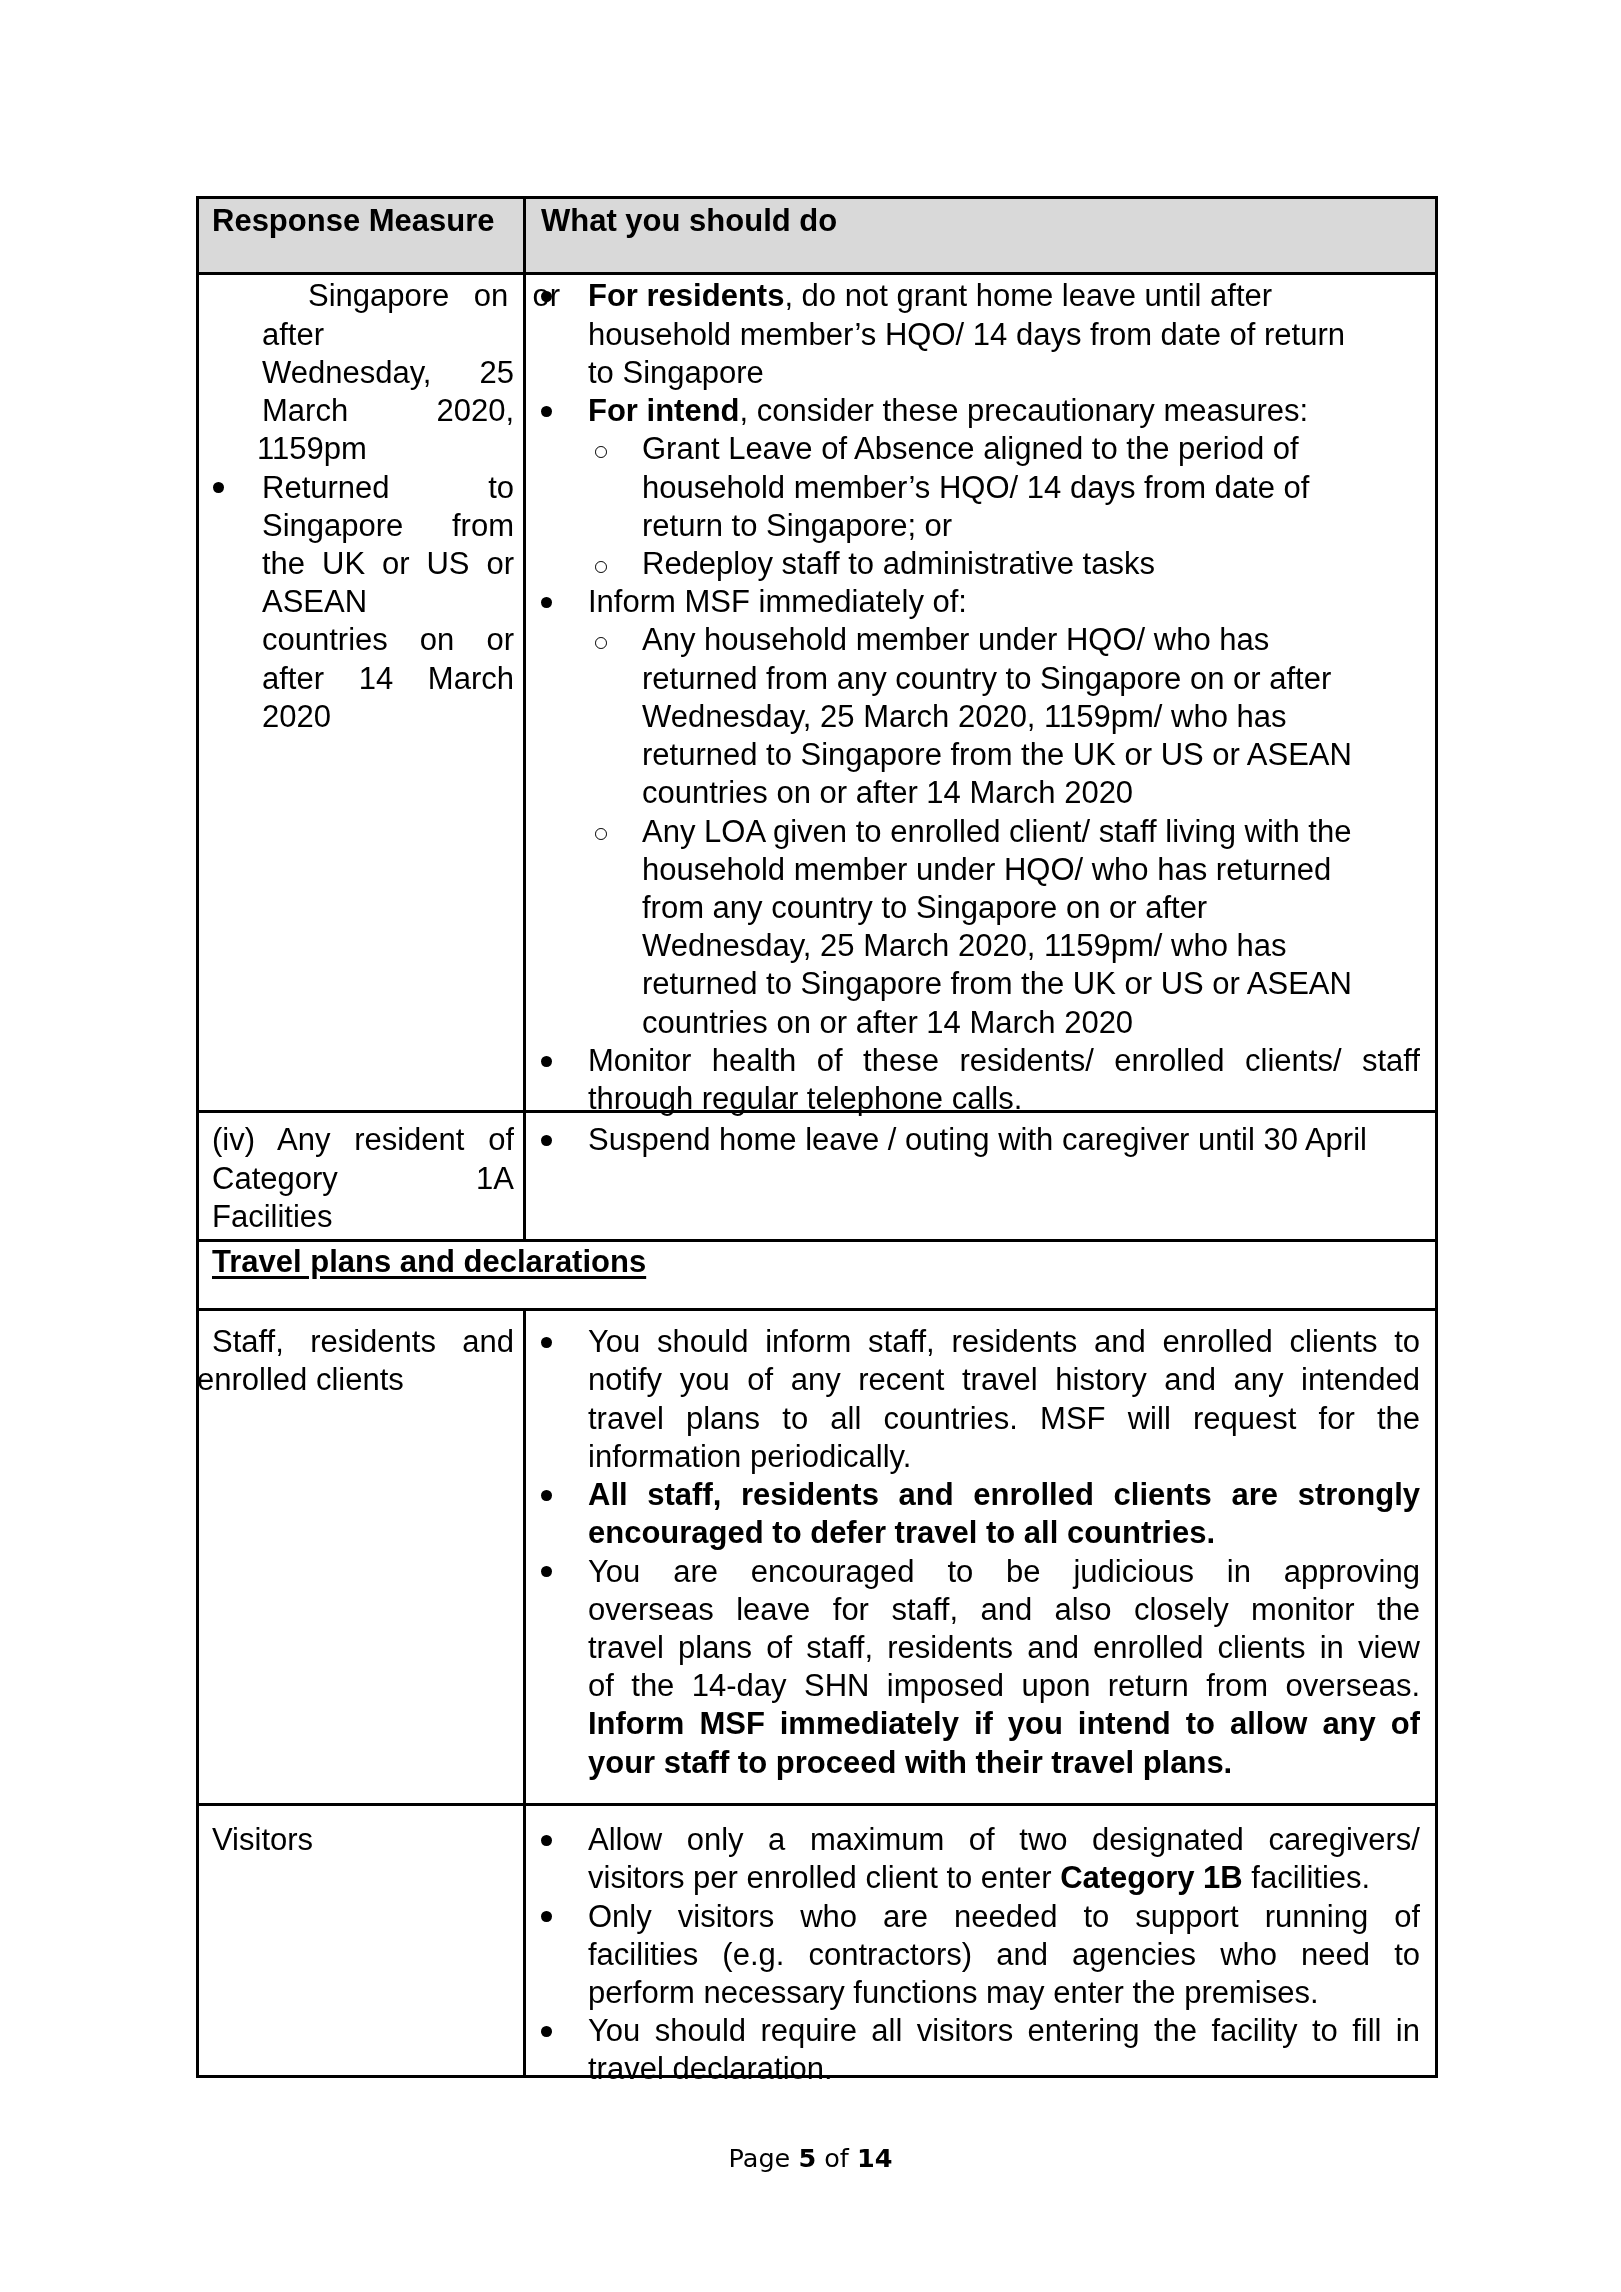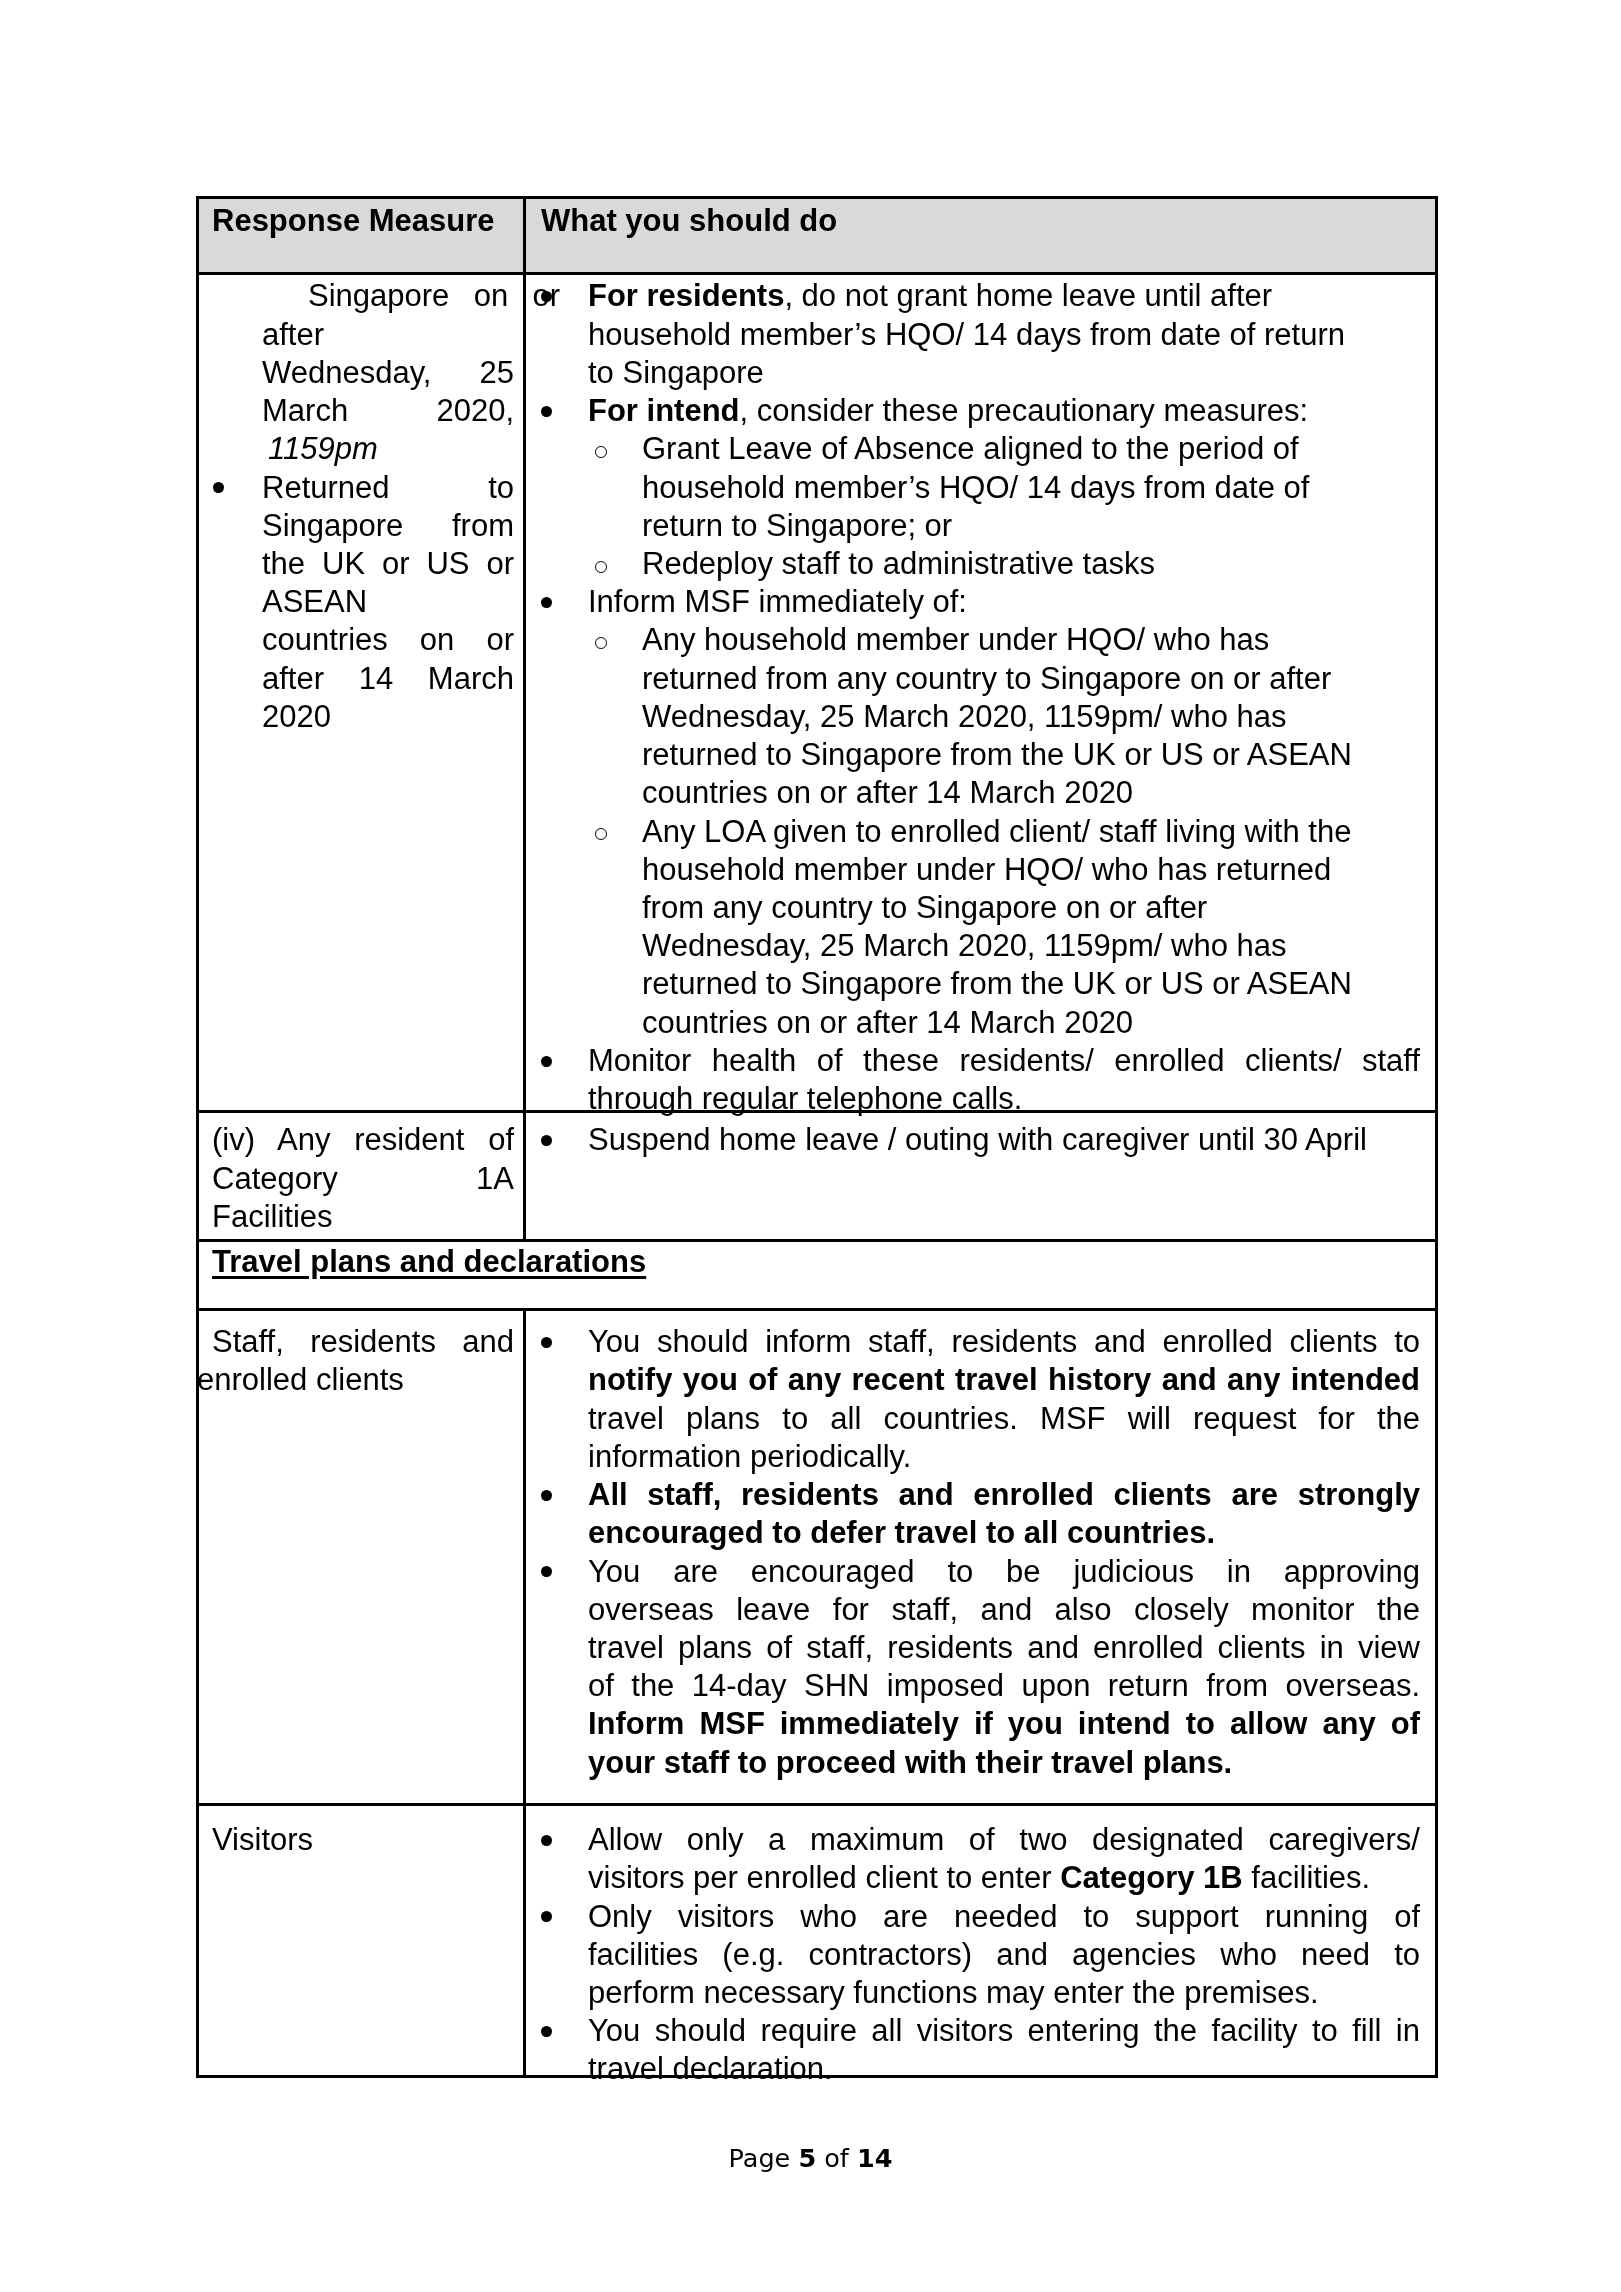--- a/index.html
+++ b/index.html
@@ -38,21 +38,21 @@
   <div class="vline" style="left:196px;top:196px;height:1882px;"></div>
   <div class="vline" style="left:1435px;top:196px;height:1882px;"></div>
   <div class="vline" style="left:523px;top:196px;height:1046px;"></div>
   <div class="vline" style="left:523px;top:1308px;height:770px;"></div>
 
   <div id="row1-left">
       <div class="ln just" style="left: 262px; top: 277px; width: 252px; margin-left: 46px;">Singapore on or</div>
       <div class="ln" style="left: 262px; top: 316px;">after</div>
       <div class="ln just" style="left: 262px; top: 354px; width: 252px;">Wednesday, 25</div>
       <div class="ln just" style="left: 262px; top: 392px; width: 252px;">March 2020,</div>
-      <div class="ln" style="left: 268px; top: 430px; font-style: italic;">1159pm</div>
+      <div class="ln" style="left: 257px; top: 430px;">1159pm</div>
       <span class="bullet" style="left: 213px; top: 482px;"></span>
       <div class="ln just" style="left: 262px; top: 469px; width: 252px;">Returned to</div>
       <div class="ln just" style="left: 262px; top: 507px; width: 252px;">Singapore from</div>
       <div class="ln just" style="left: 262px; top: 545px; width: 252px;">the UK or US or</div>
       <div class="ln" style="left: 262px; top: 583px;">ASEAN</div>
       <div class="ln just" style="left: 262px; top: 621px; width: 252px;">countries on or</div>
       <div class="ln just" style="left: 262px; top: 660px; width: 252px;">after 14 March</div>
       <div class="ln" style="left: 262px; top: 698px;">2020</div>
     </div>
   <div id="row1-right">
@@ -99,21 +99,21 @@
 
   <div class="ln b u" style="left:212px;top:1243px;">Travel plans and declarations</div>
 
   <div id="row3-left">
       <div class="ln just" style="left: 212px; top: 1323px; width: 302px;">Staff, residents and</div>
       <div class="ln" style="left: 197px; top: 1361px;">enrolled clients</div>
     </div>
   <div id="row3-right">
       <span class="bullet" style="left: 541px; top: 1337px;"></span>
       <div class="ln just" style="left: 588px; top: 1323px; width: 832px;">You should inform staff, residents and enrolled clients to</div>
-      <div class="ln just" style="left: 588px; top: 1361px; width: 832px; font-weight: bold;">notify you of any recent travel history and any intended</div>
+      <div class="ln just" style="left: 588px; top: 1361px; width: 832px;">notify you of any recent travel history and any intended</div>
       <div class="ln just" style="left: 588px; top: 1400px; width: 832px;">travel plans to all countries. MSF will request for the</div>
       <div class="ln" style="left: 588px; top: 1438px;">information periodically.</div>
       <span class="bullet" style="left: 541px; top: 1490px;"></span>
       <div class="ln just" style="left: 588px; top: 1476px; width: 832px;"><span class="b">All staff, residents and enrolled clients are strongly</span></div>
       <div class="ln" style="left: 588px; top: 1514px;"><span class="b">encouraged to defer travel to all countries.</span></div>
       <span class="bullet" style="left: 541px; top: 1566px;"></span>
       <div class="ln just" style="left: 588px; top: 1553px; width: 832px;">You are encouraged to be judicious in approving</div>
       <div class="ln just" style="left: 588px; top: 1591px; width: 832px;">overseas leave for staff, and also closely monitor the</div>
       <div class="ln just" style="left: 588px; top: 1629px; width: 832px;">travel plans of staff, residents and enrolled clients in view</div>
       <div class="ln just" style="left: 588px; top: 1667px; width: 832px;">of the 14-day SHN imposed upon return from overseas.</div>

